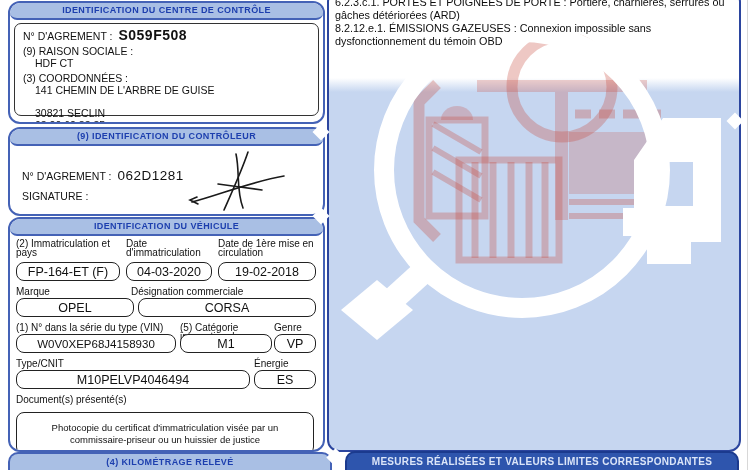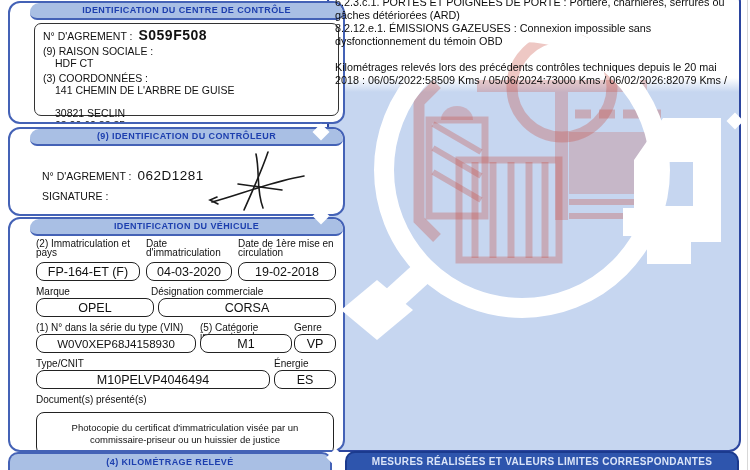--- a/index.html
+++ b/index.html
@@ -1,20 +1,20 @@
 <!DOCTYPE html>
 <html><head>
 <meta charset="utf-8">
 <style>
   html,body{margin:0;padding:0;background:#fff;}
   #page{position:relative;width:750px;height:470px;background:#ffffff;overflow:hidden;
         font-family:"Liberation Sans",sans-serif;color:#111;}
 
   
-  .sec{position:absolute;background:#fff;border:2px solid #4462b6;border-radius:12px;overflow:hidden;padding-left:20px;}
+  .sec{position:absolute;background:#fff;border:2px solid #4462b6;border-radius:12px;overflow:hidden;}
   .sec-header{height:15px;line-height:15px;text-align:center;background:#a9bfe4;
               border-bottom:2px solid #4462b6;border-radius:9px 9px 7px 7px;
               color:#1d3fae;font-size:9px;font-weight:bold;letter-spacing:.4px;}
   .sec-body{position:relative;}
 
   .innerbox{position:absolute;left:4px;right:4px;top:3px;bottom:4px;border:1px solid #333;
             border-radius:7px;padding:3px 8px;font-size:10.5px;line-height:11.5px;}
   .lblline{margin-top:3px;}
   .indent{padding-left:12px;margin-top:1px;}
   .agr-val{font-weight:bold;font-size:14px;letter-spacing:.5px;padding-left:6px;}
@@ -82,21 +82,20 @@
              M328 170 L364 170 L364 214 L328 214 Z"></path>
         <rect x="294" y="216" width="12" height="28" fill="#ffffff"></rect>
         <rect x="318" y="250" width="44" height="22" fill="#ffffff"></rect>
       </g>
     </svg>
 
     <div id="defect-text">
       <div class="para">6.2.3.c.1. PORTES ET POIGNÉES DE PORTE : Portière, charnières, serrures ou gâches détériorées (ARD)</div>
       <div class="para">8.2.12.e.1. ÉMISSIONS GAZEUSES : Connexion impossible sans dysfonctionnement du témoin OBD</div>
       <div class="spacer"></div>
-      <div class="para">Kilométrages relevés lors des précédents contrôles techniques depuis le 20 mai 2018 : 06/05/2022:58509 Kms / 05/06/2024:73000 Kms / 06/02/2026:82079 Kms /</div>
     </div>
   </div>
 
   <div class="sec" style="left:8px;top:1px;width:313px;height:119px;">
     <div class="sec-header">IDENTIFICATION DU CENTRE DE CONTRÔLE</div>
     <div class="sec-body" style="height:100px;">
       <div class="innerbox">
         <div class="lblline">
           <span>N° D'AGREMENT :</span><span class="agr-val">S059F508</span>
         </div>

